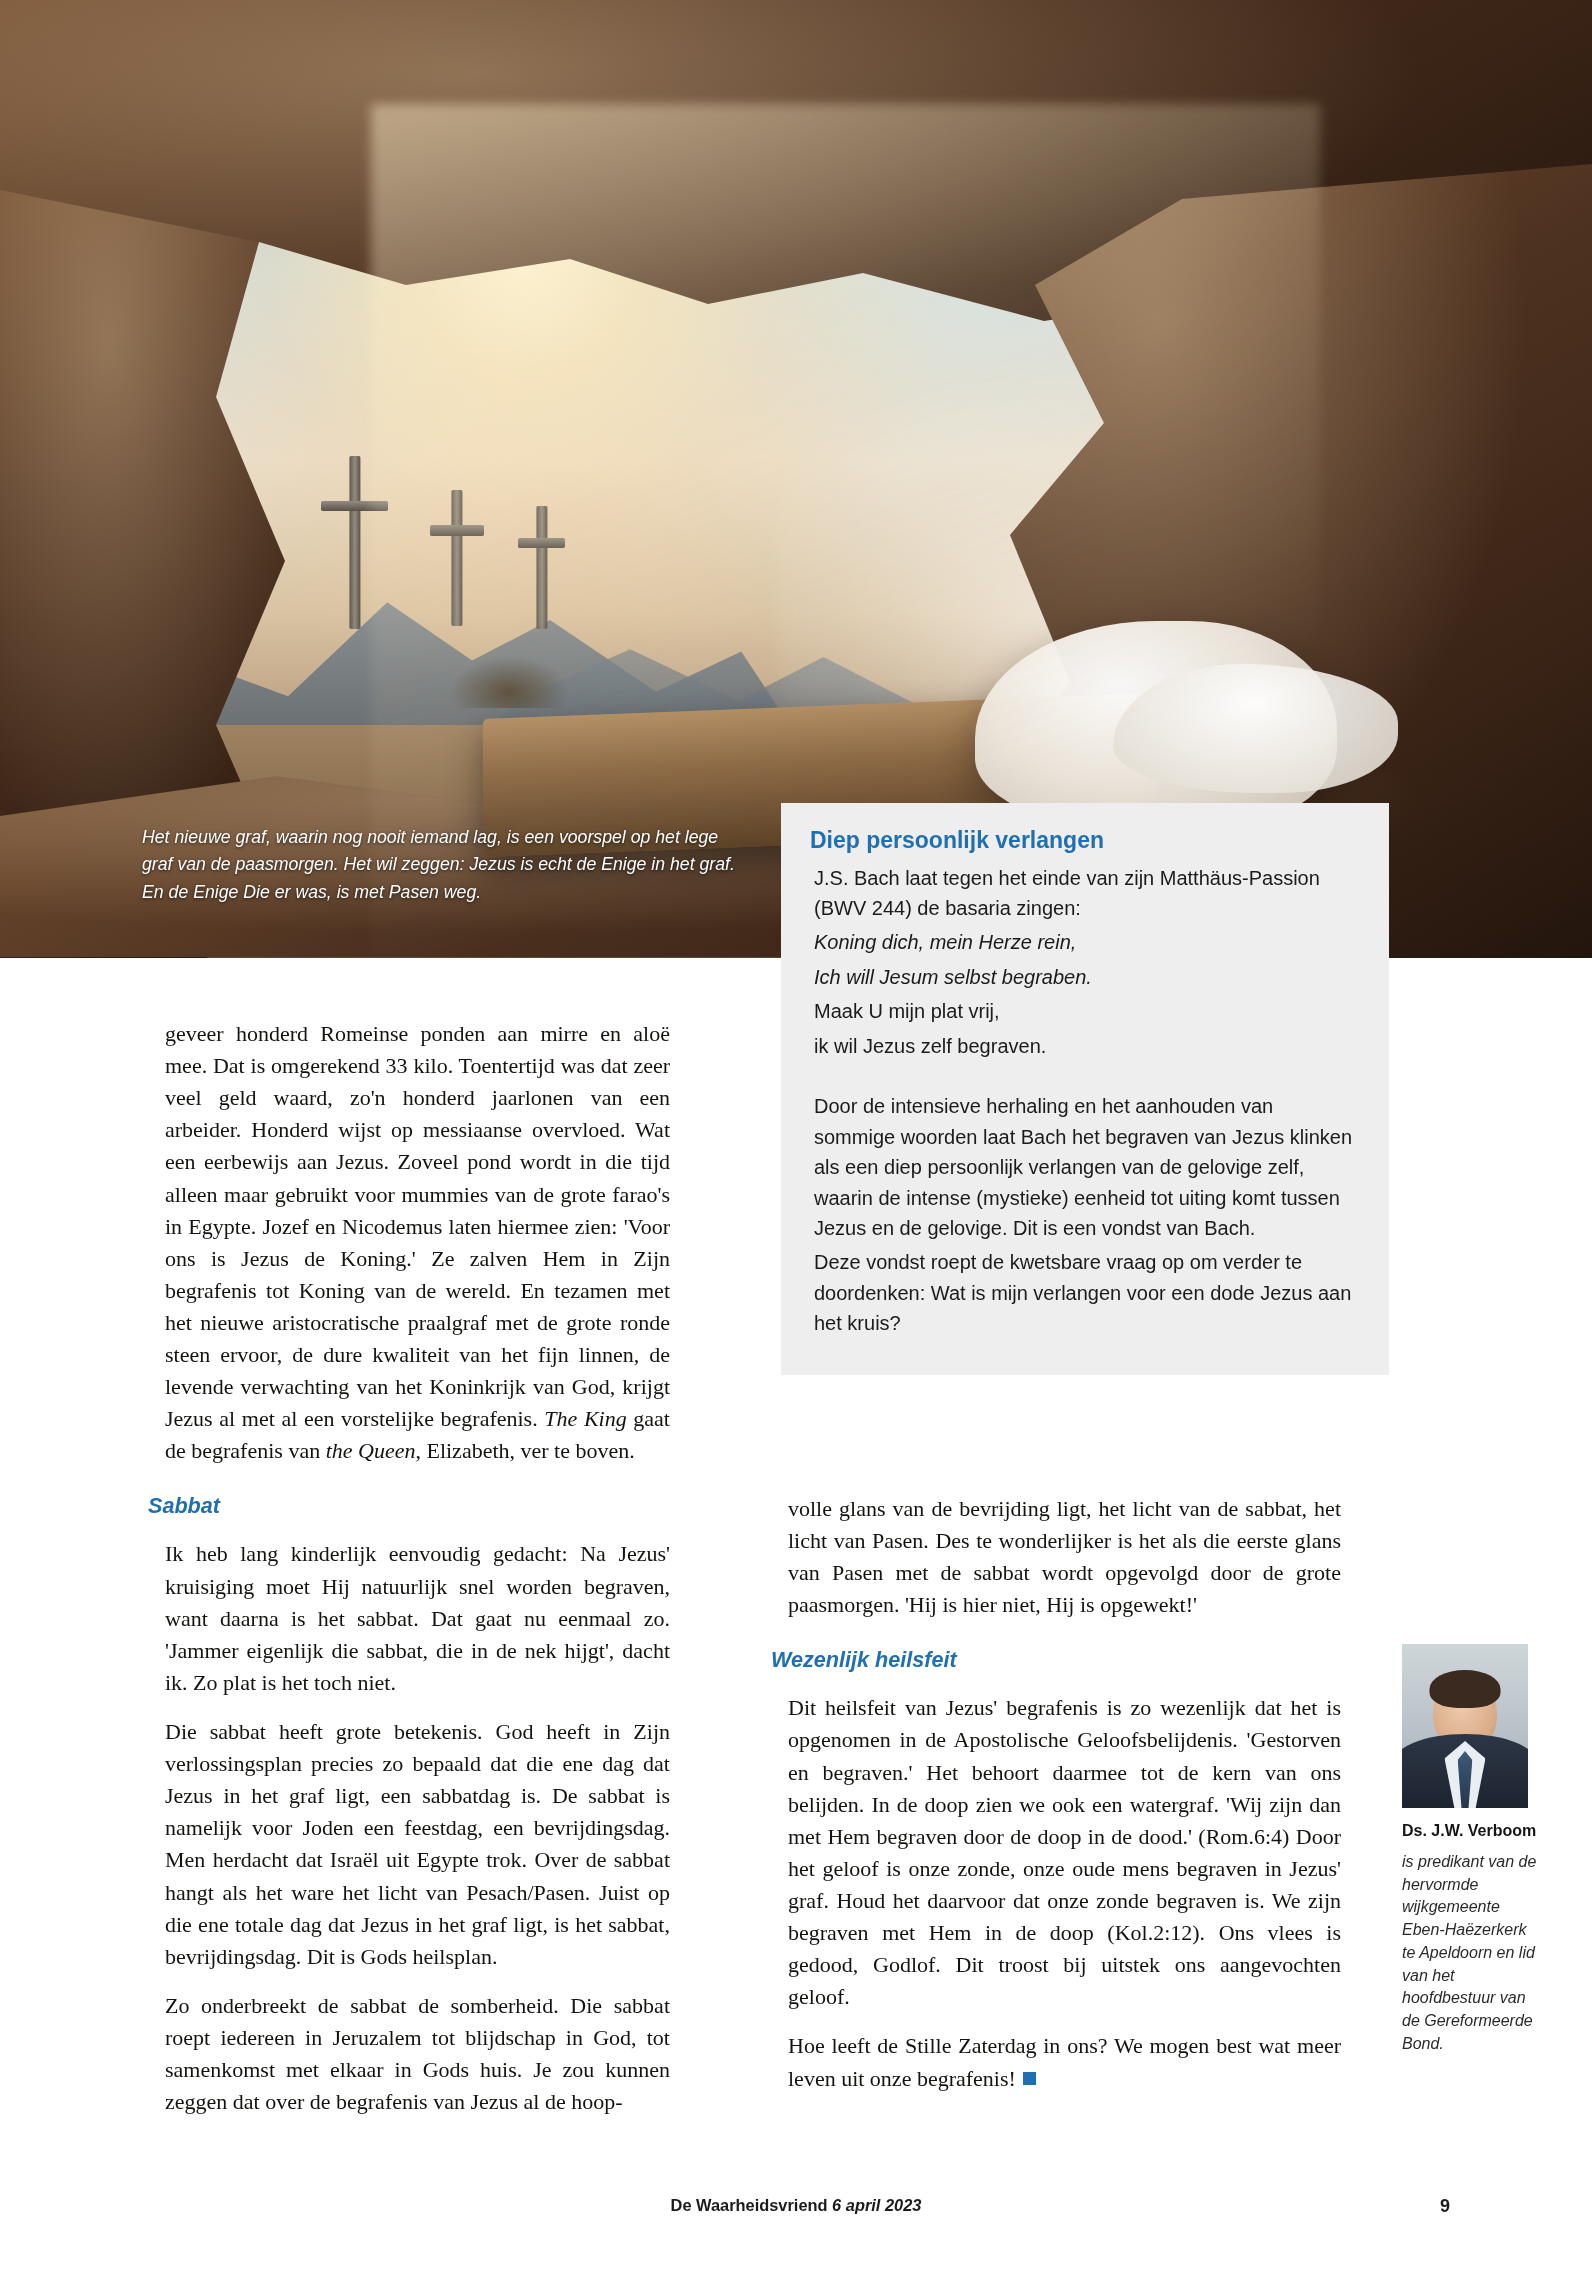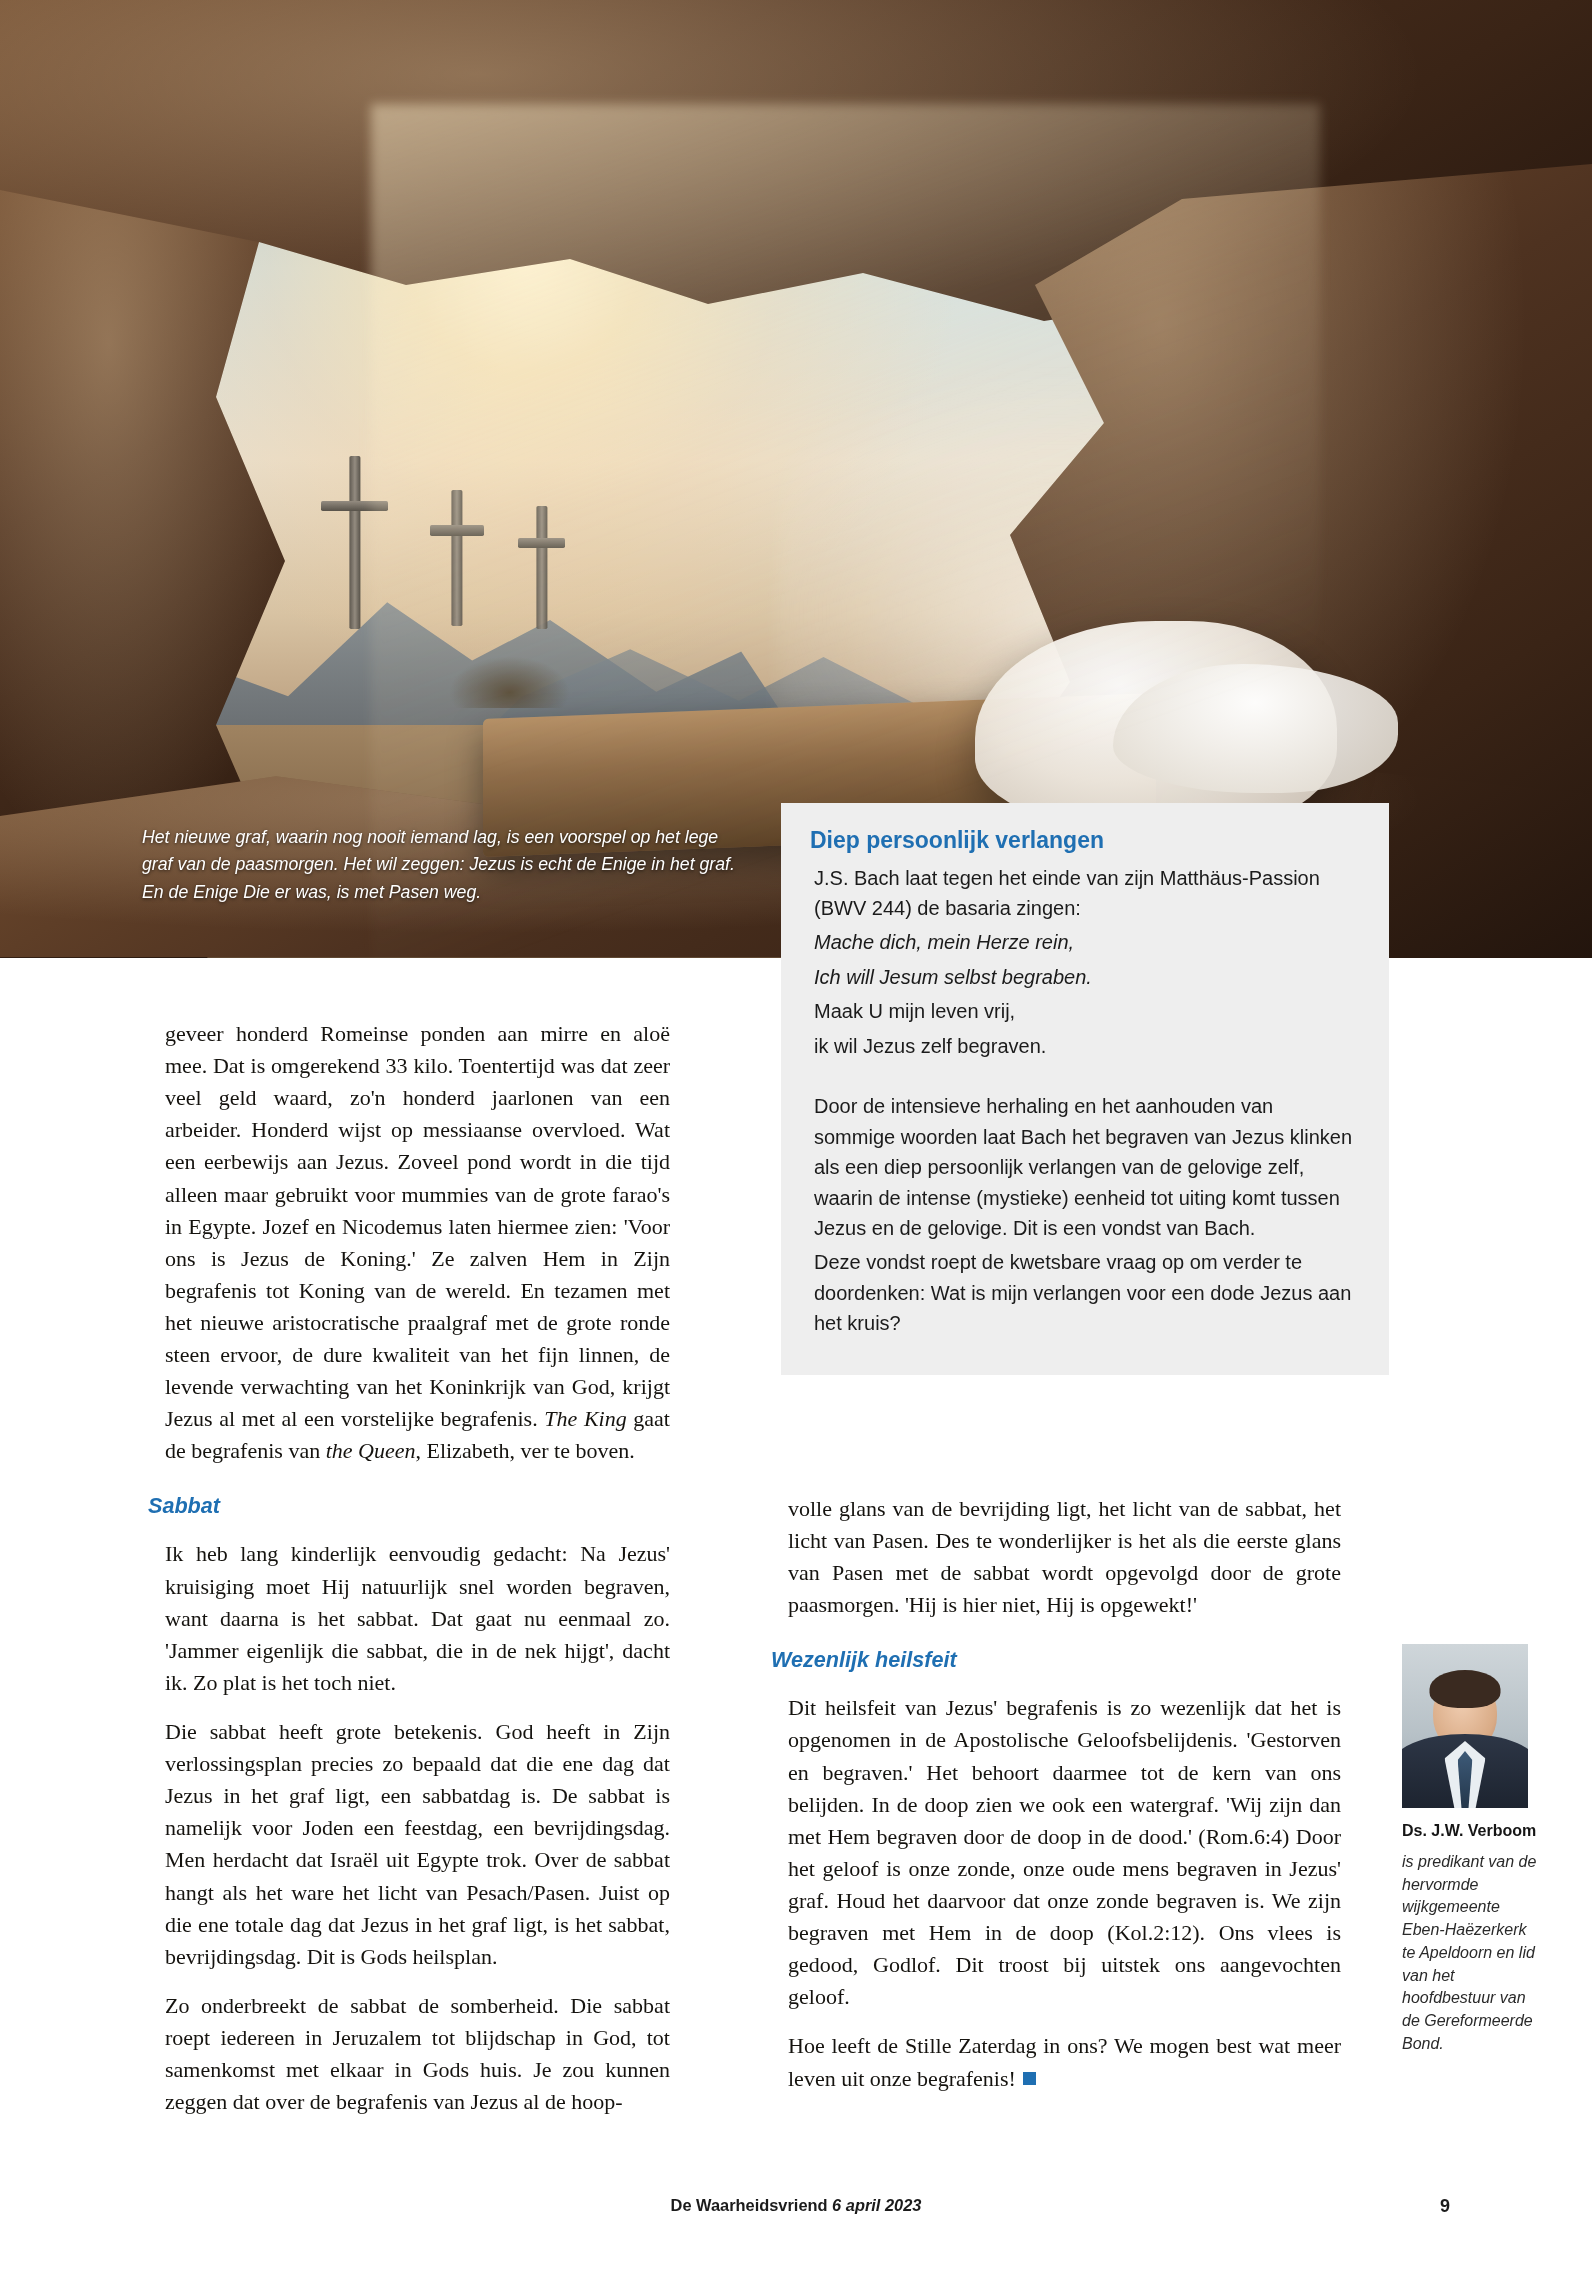--- a/index.html
+++ b/index.html
@@ -357,23 +357,23 @@
   <div class="shroud"></div>
   <div class="shroud2"></div>
   <div class="lightbeam"></div>
 </div>
 
 <div class="caption-overlay">Het nieuwe graf, waarin nog nooit iemand lag, is een voorspel op het lege graf van de paasmorgen. Het wil zeggen: Jezus is echt de Enige in het graf. En de Enige Die er was, is met Pasen weg.</div>
 
 <div class="sidebox">
   <h3>Diep persoonlijk verlangen</h3>
   <p>J.S. Bach laat tegen het einde van zijn Matthäus-Passion (BWV 244) de basaria zingen:</p>
-  <p class="verse">Mache dich, mein Herze rein,</p>
+  <p class="verse">Koning dich, mein Herze rein,</p>
   <p class="verse">Ich will Jesum selbst begraben.</p>
-  <p>Maak U mijn leven vrij,</p>
+  <p>Maak U mijn plat vrij,</p>
   <p>ik wil Jezus zelf begraven.</p>
   <div class="gap"></div>
   <p>Door de intensieve herhaling en het aanhouden van sommige woorden laat Bach het begraven van Jezus klinken als een diep persoonlijk verlangen van de gelovige zelf, waarin de intense (mystieke) eenheid tot uiting komt tussen Jezus en de gelovige. Dit is een vondst van Bach.</p>
   <p>Deze vondst roept de kwetsbare vraag op om verder te doordenken: Wat is mijn verlangen voor een dode Jezus aan het kruis?</p>
 </div>
 
 <div class="col col-left">
   <p><span>geveer honderd Romeinse ponden aan mirre en aloë mee. Dat is omgerekend 33 kilo. Toentertijd was dat zeer veel geld waard, zo'n honderd jaarlonen van een arbeider. Honderd wijst op messiaanse overvloed. Wat een eerbewijs aan Jezus. Zoveel pond wordt in die tijd alleen maar gebruikt voor mummies van de grote farao's in Egypte. Jozef en Nicodemus laten hiermee zien: 'Voor ons is Jezus de Koning.' Ze zalven Hem in Zijn begrafenis tot Koning van de wereld. En tezamen met het nieuwe aristocratische praalgraf met de grote ronde steen ervoor, de dure kwaliteit van het fijn linnen, de levende verwachting van het Koninkrijk van God, krijgt Jezus al met al een vorstelijke begrafenis. </span><span class="it">The King</span><span> gaat de begrafenis van </span><span class="it">the Queen</span><span>, Elizabeth, ver te boven.</span></p>
 
   <h4 class="subhead">Sabbat</h4>

